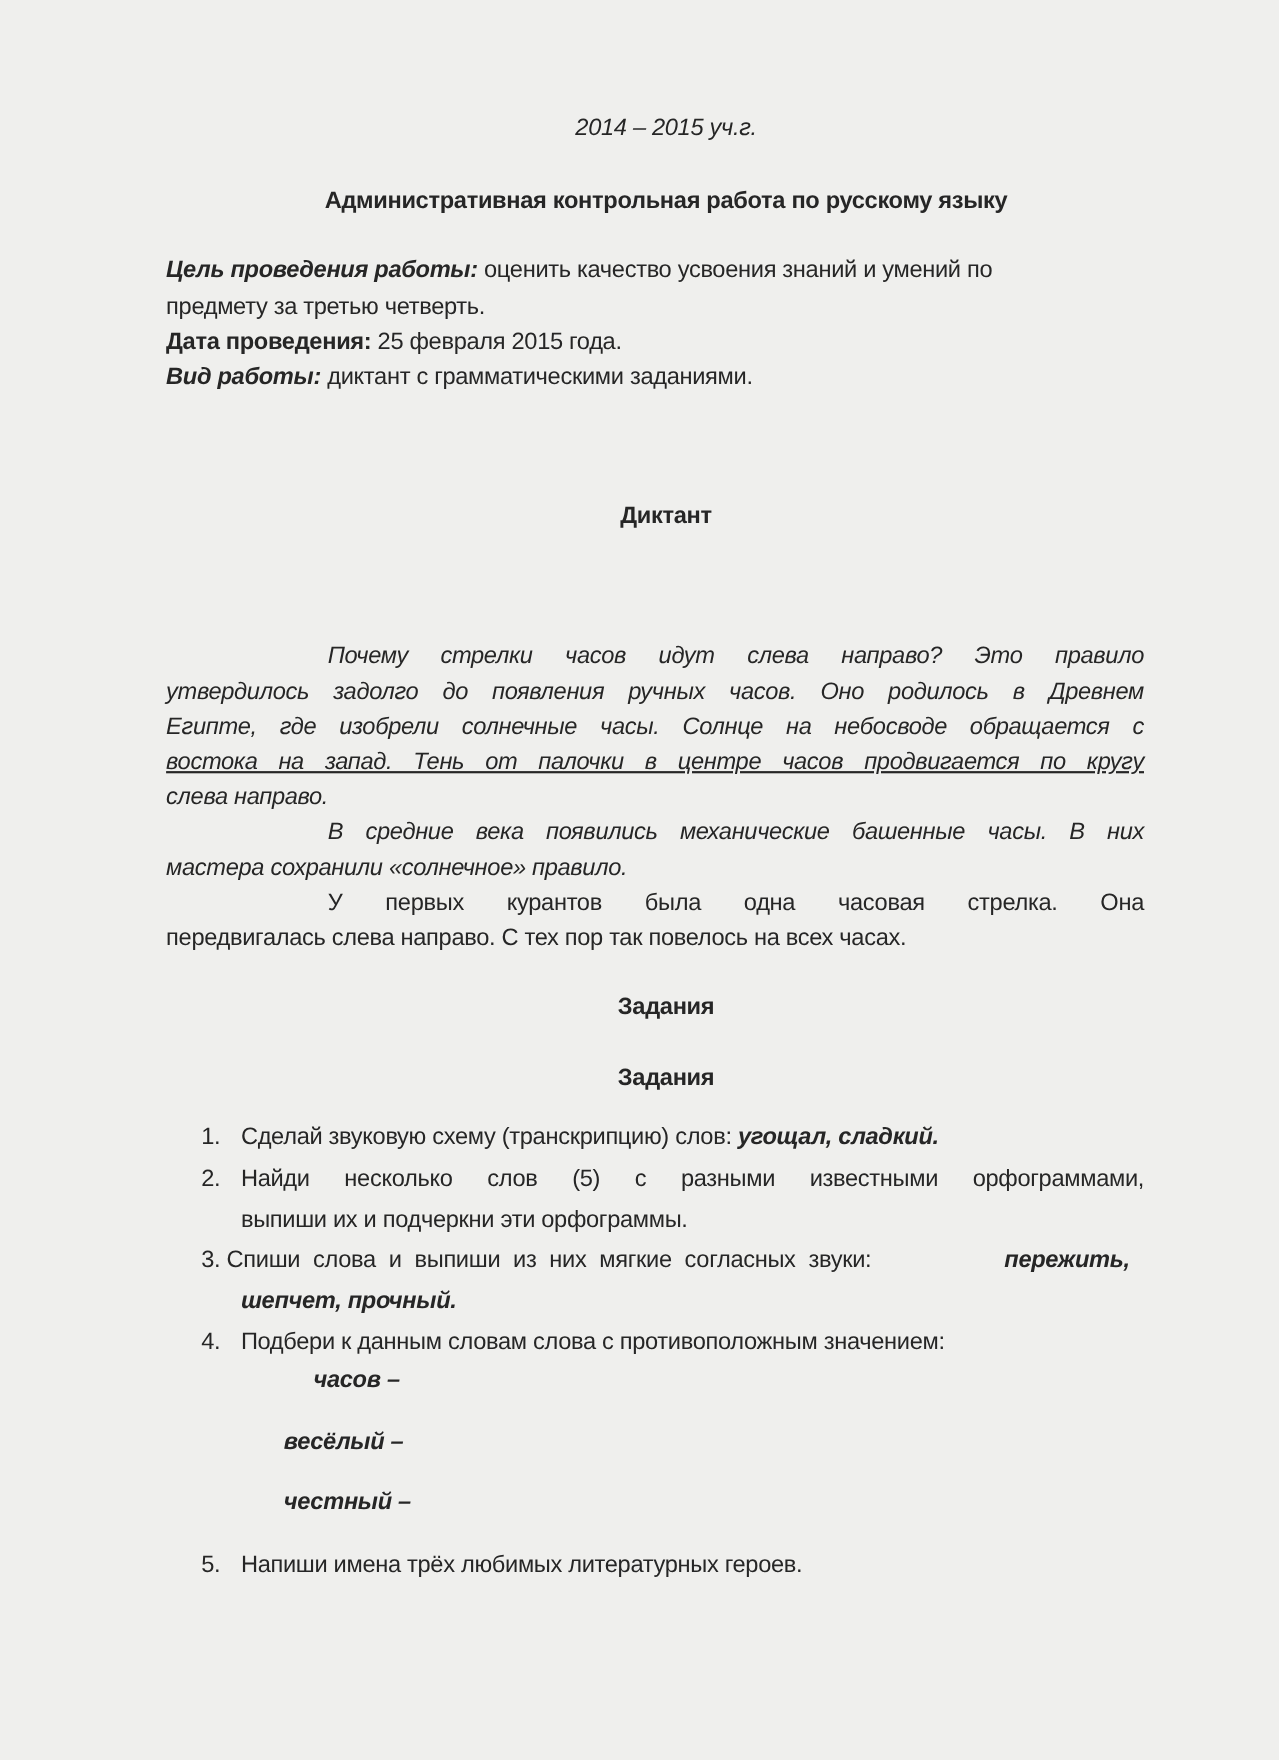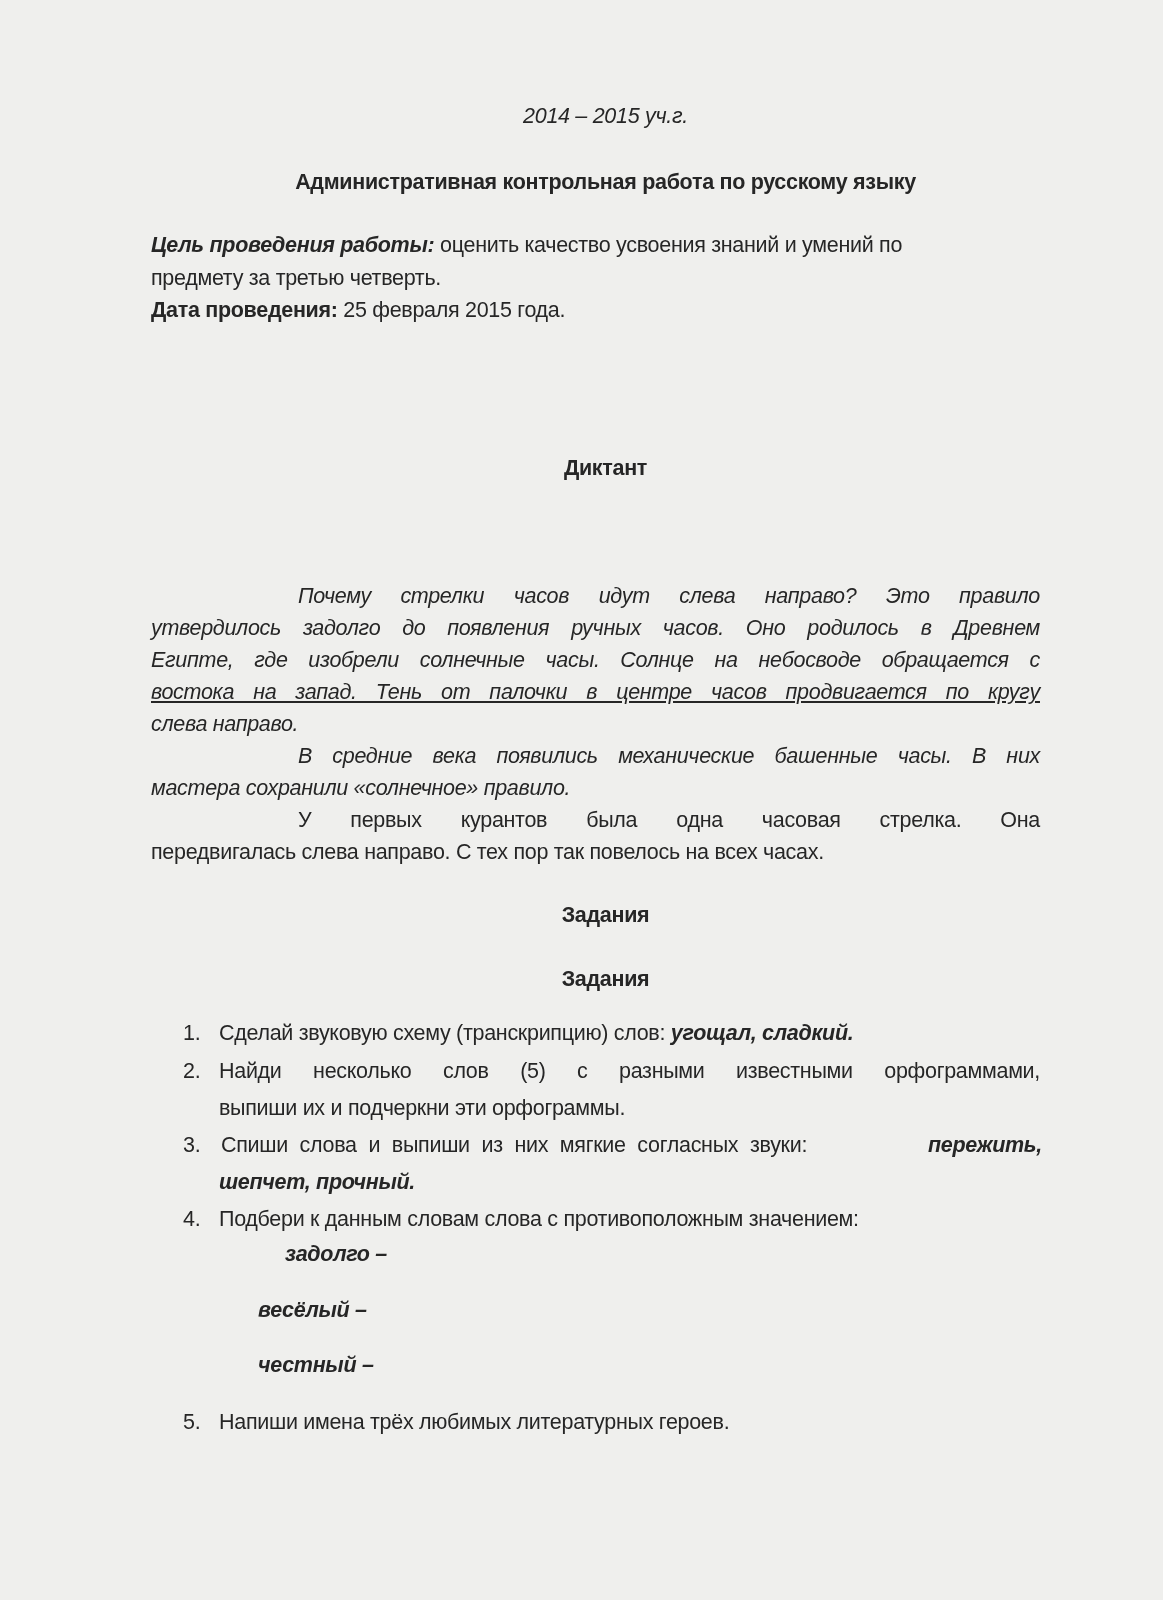--- a/index.html
+++ b/index.html
@@ -31,20 +31,24 @@
 
   <div class="abs f" style="left:151px; top:233px;">
     <span class="b i">Цель проведения работы:</span>
     <span>оценить качество усвоения знаний и умений по</span>
   </div>
   <div class="abs f" style="left:151px; top:266px;">предмету за третью четверть.</div>
   <div class="abs f" style="left:151px; top:298px;">
     <span class="b">Дата проведения:</span>
     <span>25 февраля 2015 года.</span>
   </div>
+  <div class="abs f" style="left:151px; top:330px;">
+    <span class="b i">Вид работы:</span>
+    <span>диктант с грамматическими заданиями.</span>
+  </div>
 
   <div class="abs center f b" style="top:456px;">Диктант</div>
 
   <div class="abs f i just" style="top:584px; left:298px; width:742px;">Почему стрелки часов идут слева направо? Это правило</div>
   <div class="abs f i just" style="top:616px;">утвердилось задолго до появления ручных часов. Оно родилось в Древнем</div>
   <div class="abs f i just" style="top:648px;">Египте, где изобрели солнечные часы. Солнце на небосводе обращается с</div>
   <div class="abs f i just" style="top:680px;text-decoration:underline;">востока на запад. Тень от палочки в центре часов продвигается по кругу</div>
   <div class="abs f i" style="top:712px; left:151px;">слева направо.</div>
   <div class="abs f i just" style="top:744px; left:298px; width:742px;">В средние века появились механические башенные часы. В них</div>
   <div class="abs f i" style="top:776px; left:151px;">мастера сохранили «солнечное» правило.</div>
@@ -58,28 +62,28 @@
   <div class="abs f list-text" style="top:1021px;">
     <span>Сделай звуковую схему (транскрипцию) слов:</span>
     <span class="b i">угощал, сладкий.</span>
   </div>
 
   <div class="abs f list-num" style="top:1059px;">2.</div>
   <div class="abs f list-text just" style="top:1059px; left:219px; width:821px;">Найди несколько слов (5) с разными известными орфограммами,</div>
   <div class="abs f list-text" style="top:1096px;">выпиши их и подчеркни эти орфограммы.</div>
 
   <div class="abs f list-num" style="top:1133px;">3.</div>
-  <div class="abs f list-text" style="top:1133px; left:221px; width:821px; display:flex; justify-content:space-between;">
+  <div class="abs f list-text" style="top:1133px; left:206px; width:821px; display:flex; justify-content:space-between;">
     <span style="word-spacing:6px;">Спиши слова и выпиши из них мягкие согласных звуки:</span>
     <span class="b i">пережить,</span>
   </div>
   <div class="abs f list-text b i" style="top:1170px;">шепчет, прочный.</div>
 
   <div class="abs f list-num" style="top:1207px;">4.</div>
   <div class="abs f list-text" style="top:1207px;">Подбери к данным словам слова с противоположным значением:</div>
-  <div class="abs f b i" style="top:1242px; left:285px;">задолго –</div>
+  <div class="abs f b i" style="top:1242px; left:285px;">часов –</div>
   <div class="abs f b i" style="top:1298px; left:258px;">весёлый –</div>
   <div class="abs f b i" style="top:1353px; left:258px;">честный –</div>
 
   <div class="abs f list-num" style="top:1410px;">5.</div>
   <div class="abs f list-text" style="top:1410px;">Напиши имена трёх любимых литературных героев.</div>
 
 </div>
 
 </body></html>

